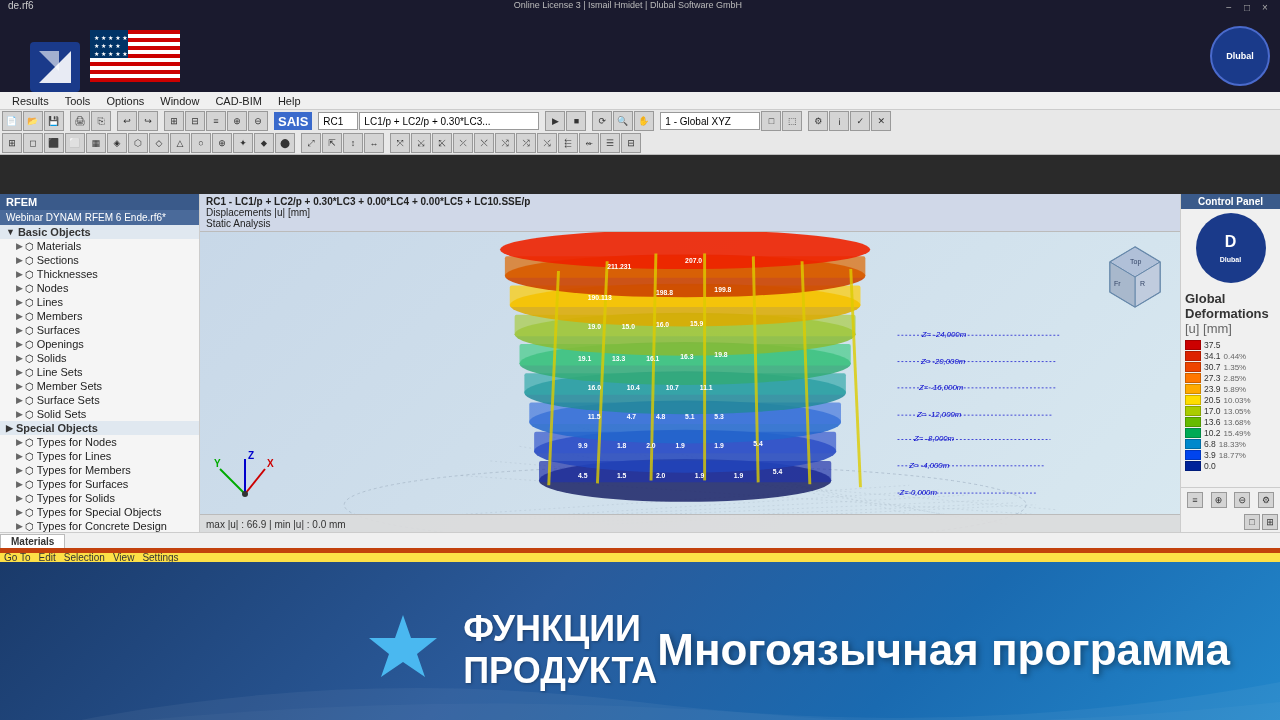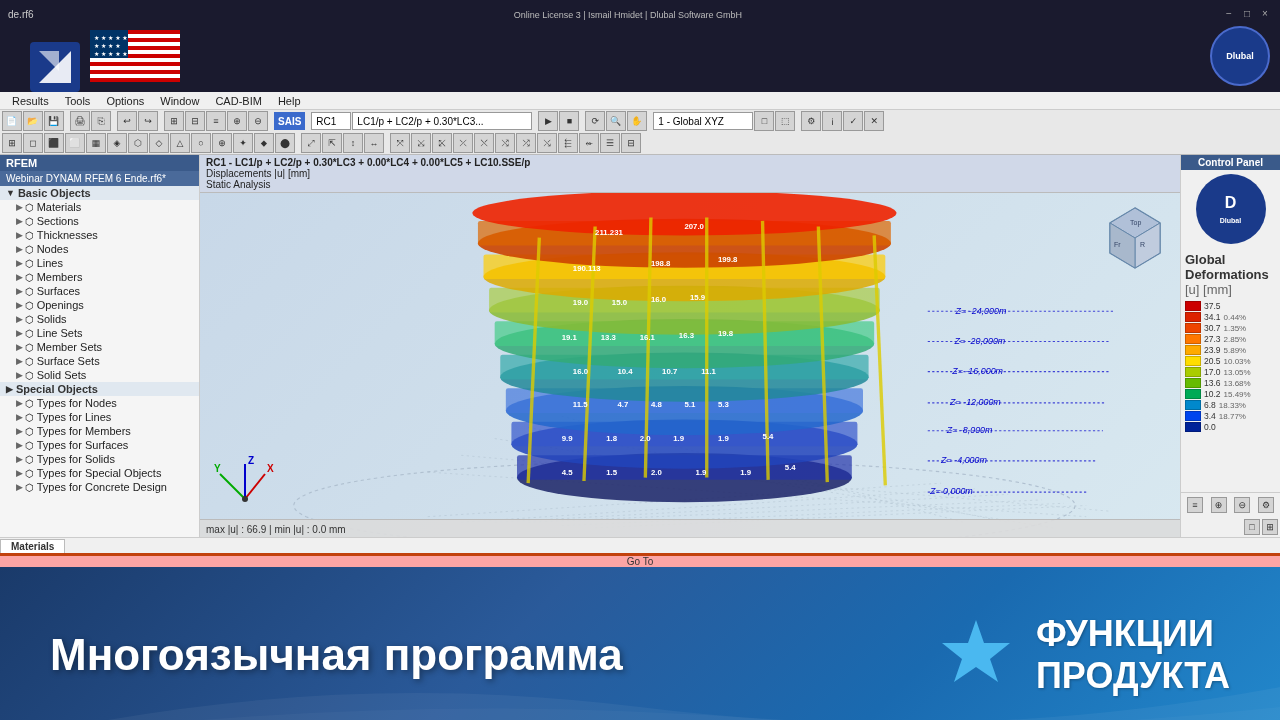--- a/index.html
+++ b/index.html
@@ -3,21 +3,21 @@
   <meta charset="utf-8">
   <style>
     * { margin: 0; padding: 0; box-sizing: border-box; }
     body { width: 1280px; height: 720px; overflow: hidden; font-family: 'Segoe UI', Arial, sans-serif; font-size: 11px; background: #2a2a2a; }
 
     
     #titlebar {
       height: 20px;
       background: #1a1a2e;
       display: flex;
-      align-items: flex-end;
+      align-items: flex-start;
       justify-content: space-between;
       padding: 0 8px;
       color: #ccc;
       font-size: 10px;
     }
     #titlebar-controls { display: flex; gap: 4px; }
     #titlebar-controls span {
       width: 14px; height: 14px; display: flex; align-items: center; justify-content: center;
       cursor: pointer; font-size: 10px; color: #aaa;
     }
@@ -210,29 +210,28 @@
       background: #e0e8f0;
       border: 1px solid #bbb;
       border-bottom: none;
       font-size: 10px;
       cursor: pointer;
       color: #333;
     }
     .bottom-tab.active { background: white; font-weight: bold; }
     #bottom-toolbar {
       height: 14px;
-      background: #fca5a5;
+      background: #fde047;
       display: flex;
       align-items: center;
       padding: 0 4px;
       gap: 8px;
       font-size: 10px;
       color: #333;
-      border-top: 3px solid #c2410c;
-      flex-direction: column;
+      border-top: 5px solid #c2410c;
     }
 
     
     #promo-banner {
       height: 175px;
       background: linear-gradient(135deg, #1a3a6a 0%, #2a5a9a 40%, #1a6ab0 70%, #2288cc 100%);
       display: flex;
       align-items: center;
       padding: 0 50px;
       position: relative;
@@ -379,21 +378,21 @@
     <div class="tb-btn">↩</div>
     <div class="tb-btn">↪</div>
     <div class="tb-separator"></div>
     <div class="tb-btn">⊞</div>
     <div class="tb-btn">⊟</div>
     <div class="tb-btn">≡</div>
     <div class="tb-btn">⊕</div>
     <div class="tb-btn">⊖</div>
     <div class="tb-separator"></div>
 
-    <div style="background:#3a6acc; color:white; padding:1px 4px; font-size:10px; font-weight:bold; height:18px; display:flex; align-items:center;">SAIS</div>
+    <div style="background:#3a6acc; color:white; padding:1px 4px; font-size:13px; font-weight:bold; height:18px; display:flex; align-items:center;">SAIS</div>
     <div class="tb-separator"></div>
     <div class="tb-dropdown" style="min-width:40px;">RC1</div>
     <div class="tb-dropdown tb-dropdown-lg">LC1/p + LC2/p + 0.30*LC3...</div>
     <div class="tb-separator"></div>
     <div class="tb-btn">▶</div>
     <div class="tb-btn">■</div>
     <div class="tb-separator"></div>
     <div class="tb-btn">⟳</div>
     <div class="tb-btn">🔍</div>
     <div class="tb-btn">✋</div>
@@ -436,21 +435,21 @@
     <div class="tb-btn">⤭</div>
     <div class="tb-btn">⤮</div>
     <div class="tb-btn">⤯</div>
     <div class="tb-btn">⬱</div>
     <div class="tb-btn">⬰</div>
     <div class="tb-btn">☰</div>
     <div class="tb-btn">⊟</div>
   </div>
 </div>
 
-<div id="main-layout" style="display:flex; height:382px;">
+<div id="main-layout" style="display:flex; height:338px;margin-top:39px;">
 
   <div id="sidebar">
     <div id="sidebar-header">RFEM</div>
     <div id="sidebar-subheader">Webinar DYNAM RFEM 6 Ende.rf6*</div>
     <div id="sidebar-tree">
         <div class="tree-section"><span class="arrow">▼</span>Basic Objects</div>
         <div class="tree-item" style="padding-left: 16px;"><span class="arrow">▶</span><span class="icon">⬡</span>Materials</div>
         <div class="tree-item" style="padding-left: 16px;"><span class="arrow">▶</span><span class="icon">⬡</span>Sections</div>
         <div class="tree-item" style="padding-left: 16px;"><span class="arrow">▶</span><span class="icon">⬡</span>Thicknesses</div>
         <div class="tree-item" style="padding-left: 16px;"><span class="arrow">▶</span><span class="icon">⬡</span>Nodes</div>
@@ -693,21 +692,21 @@
             <span class="legend-value">10.2</span>
             <span class="legend-pct">15.49%</span>
           </div>
           <div class="legend-row">
             <div class="legend-color" style="background:#0088cc;"></div>
             <span class="legend-value">6.8</span>
             <span class="legend-pct">18.33%</span>
           </div>
           <div class="legend-row">
             <div class="legend-color" style="background:#0044ee;"></div>
-            <span class="legend-value">3.4</span>
+            <span class="legend-value">3.9</span>
             <span class="legend-pct">18.77%</span>
           </div>
           <div class="legend-row">
             <div class="legend-color" style="background:#002299;"></div>
             <span class="legend-value">0.0</span>
             <span class="legend-pct"></span>
           </div>
         </div>
     </div>
 
@@ -739,31 +738,31 @@
   </div>
 </div>
 
 <div id="promo-banner">
 
   <div style="position:absolute; top:0; left:0; right:0; bottom:0; overflow:hidden;">
     <svg width="1280" height="175" style="position:absolute; bottom:0;" viewBox="0 0 1280 175" preserveAspectRatio="none">
       <path d="M0,175 Q320,100 640,140 Q960,180 1280,120 L1280,175 Z" fill="rgba(255,255,255,0.05)"></path>
       <path d="M0,175 Q400,120 800,155 Q1000,170 1280,140 L1280,175 Z" fill="rgba(255,255,255,0.03)"></path>
     </svg>
-  </div>
-
-  <div>
-    <span style="font-size:44px; font-weight:bold; color:white; text-shadow:2px 2px 6px rgba(0,0,0,0.4);">Многоязычная программа</span>
   </div>
 
   <div id="promo-right">
 
     <div style="position:relative; width:80px; height:80px;">
       <svg width="80" height="80" viewBox="0 0 80 80">
         <polygon points="40,5 48,28 74,28 54,44 62,67 40,52 18,67 26,44 6,28 32,28" fill="#4ab8f0"></polygon>
       </svg>
     </div>
     <div id="promo-feature-text">
       <div class="line1">ФУНКЦИИ</div>
       <div class="line2">ПРОДУКТА</div>
     </div>
   </div>
+
+  <div>
+    <span style="font-size:44px; font-weight:bold; color:white; text-shadow:2px 2px 6px rgba(0,0,0,0.4);">Многоязычная программа</span>
+  </div>
 </div>
 
 </body></html>

